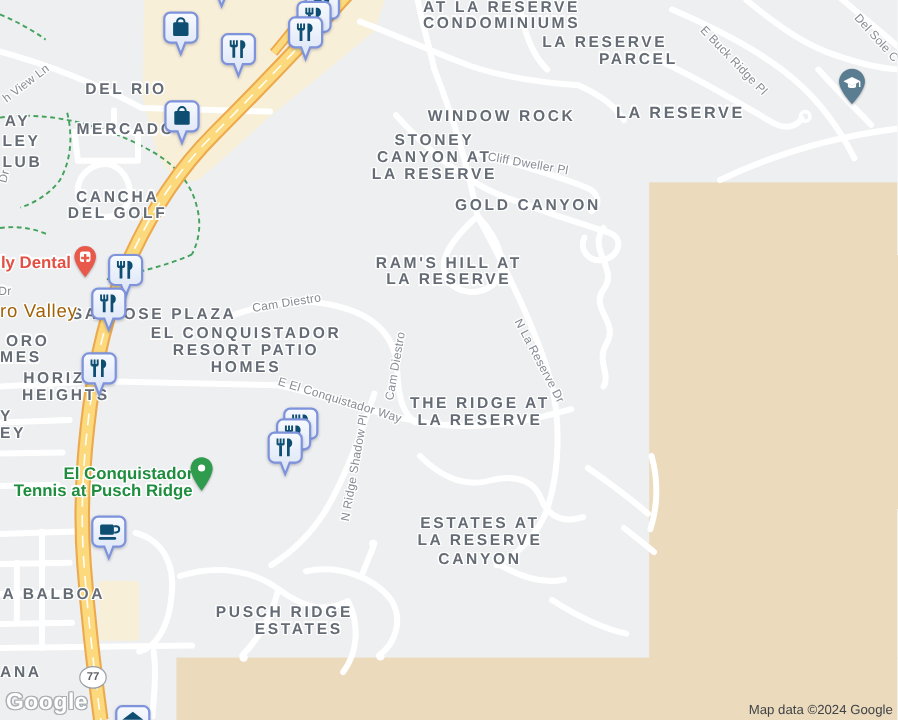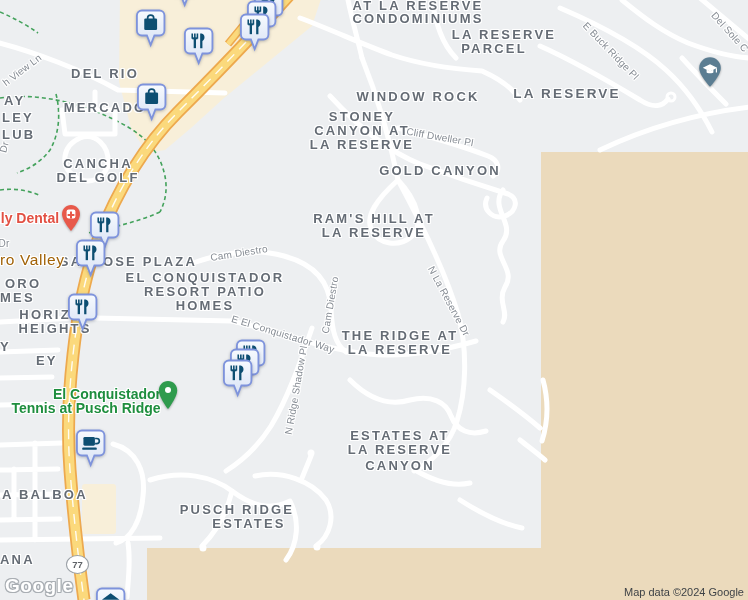--- a/index.html
+++ b/index.html
@@ -135,21 +135,21 @@
   </svg>
 
   <div class="glogo">Google</div>
   <div class="shield">77</div>
   <div class="attr">Map data ©2024 Google</div>
 <div class="lbl area" style="left: 105px; top: 52px; margin-top: 48px;">MERCADO</div>
     <div class="lbl area" style="left: 105px; top: 66px;">DEL RIO</div>
     <div class="lbl area" style="left: 418px; top: -2px;">AT LA RESERVE</div>
     <div class="lbl area" style="left: 418px; top: 11px;">CONDOMINIUMS</div>
     <div class="lbl area" style="left: 504px; top: 27px;">LA RESERVE</div>
-    <div class="lbl area" style="left: 494px; top: 41px;">PARCEL</div>
+    <div class="lbl area" style="left: 532px; top: 41px;">PARCEL</div>
     <div class="lbl area" style="left: 567px; top: 86px; font-size: 13.5px;">LA RESERVE</div>
     <div class="lbl area" style="left: 418px; top: 89px;">WINDOW ROCK</div>
     <div class="lbl area" style="left: 362px; top: 109px;">STONEY</div>
     <div class="lbl area" style="left: 362px; top: 123px;">CANYON AT</div>
     <div class="lbl area" style="left: 362px; top: 137px;">LA RESERVE</div>
     <div class="lbl area" style="left: 440px; top: 163px;">GOLD CANYON</div>
     <div class="lbl area" style="left: 374px; top: 211px;">RAM'S HILL AT</div>
     <div class="lbl area" style="left: 374px; top: 225px;">LA RESERVE</div>
     <div class="lbl area" style="left: 400px; top: 328px;">THE RIDGE AT</div>
     <div class="lbl area" style="left: 400px; top: 342px;">LA RESERVE</div>
@@ -166,21 +166,21 @@
     <div class="lbl area" style="left: 57px; top: 307px;">HORIZON</div>
     <div class="lbl area" style="left: 55px; top: 321px;">HEIGHTS</div>
     <div class="lbl area" style="left: 71px; top: 254px;">SA</div>
     <div class="lbl area" style="left: 150px; top: 254px;">OSE PLAZA</div>
     <div class="lbl area frag" style="left: 4px; top: 93px;">AY</div>
     <div class="lbl area frag" style="left: 2px; top: 110px;">LEY</div>
     <div class="lbl area frag" style="left: 2px; top: 127px;">LUB</div>
     <div class="lbl area frag" style="left: 5px; top: 276px;">ORO</div>
     <div class="lbl area frag" style="left: 0px; top: 290px;">MES</div>
     <div class="lbl area frag" style="left: 0px; top: 339px;">Y</div>
-    <div class="lbl area frag" style="left: 0px; top: 353px; padding-left: 36px;">EY</div>
+    <div class="lbl area frag" style="left: 0px; top: 353px;">EY</div>
     <div class="lbl area frag" style="left: 2px; top: 487px;">A BALBOA</div>
     <div class="lbl area frag" style="left: 0px; top: 552px;">ANA</div>
     <div class="lbl city" style="left: 0px; top: 251px;">ro Valley</div>
     <div class="lbl road" style="left: 22px; top: 70px; transform: translate(-50%, -50%) rotate(-37deg);">h View Ln</div>
     <div class="lbl road" style="left: 4px; top: 147px; transform: translate(-50%, -50%) rotate(-75deg);">Dr</div>
     <div class="lbl road" style="left: 4px; top: 243px; transform: translate(-50%, -50%) rotate(0deg);">Dr</div>
     <div class="lbl road" style="left: 239px; top: 253px; transform: translate(-50%, -50%) rotate(-9deg);">Cam Diestro</div>
     <div class="lbl road" style="left: 330px; top: 305px; transform: translate(-50%, -50%) rotate(-80deg);">Cam Diestro</div>
     <div class="lbl road" style="left: 283px; top: 334px; transform: translate(-50%, -50%) rotate(17deg);">E El Conquistador Way</div>
     <div class="lbl road" style="left: 449px; top: 301px; transform: translate(-50%, -50%) rotate(62deg);">N La Reserve Dr</div>

